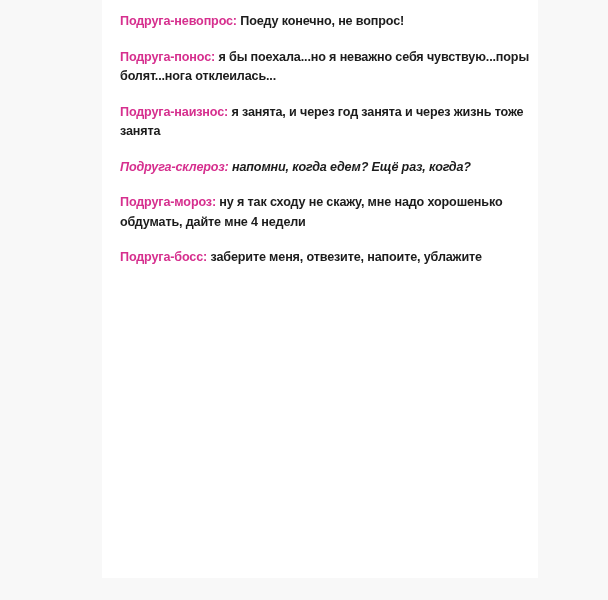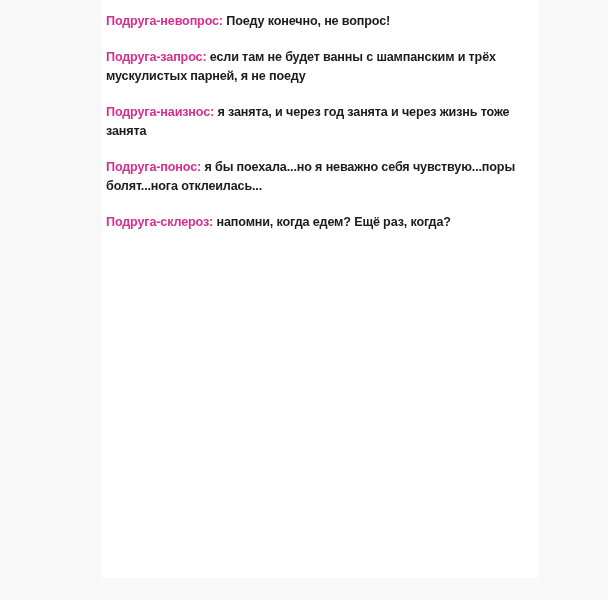--- a/index.html
+++ b/index.html
@@ -13,59 +13,64 @@
     .card {
       position: absolute;
       left: 102px;
       top: 0;
       width: 436px;
       height: 578px;
       background: #ffffff;
     }
     .entries {
       position: absolute;
-      left: 106px;
+      left: 120px;
       top: 12px;
       width: 410px;
       font-family: "Liberation Sans", sans-serif;
       font-weight: bold;
       font-size: 12.6px;
       line-height: 19.5px;
       color: #1c1c1c;
       letter-spacing: -0.15px;
     }
     .entry {
       margin: 0 0 16px 0;
     }
     .entry.single {
       margin-bottom: 16px;
+      font-style: italic;
     }
     .label {
       color: #d62f8e;
     }
   </style>
 </head>
 <body>
 
 <div class="card"></div>
 
 <div class="entries">
   <p class="entry">
     <span class="label">Подруга-невопрос</span><span class="label">:</span>
     <span>Поеду конечно, не вопрос!</span>
   </p>
   <p class="entry">
-    <span class="label">Подруга-запрос</span><span class="label">:</span>
-    <span>если там не будет ванны с шампанским и трёх мускулистых парней, я не поеду</span>
+    <span class="label">Подруга-понос</span><span class="label">:</span>
+    <span>я бы поехала...но я неважно себя чувствую...поры болят...нога отклеилась...</span>
   </p>
   <p class="entry">
     <span class="label">Подруга-наизнос</span><span class="label">:</span>
     <span>я занята, и через год занята и через жизнь тоже занята</span>
   </p>
-  <p class="entry">
-    <span class="label">Подруга-понос</span><span class="label">:</span>
-    <span>я бы поехала...но я неважно себя чувствую...поры болят...нога отклеилась...</span>
-  </p>
   <p class="entry single">
     <span class="label">Подруга-склероз</span><span class="label">:</span>
     <span>напомни, когда едем? Ещё раз, когда?</span>
   </p>
+  <p class="entry">
+    <span class="label">Подруга-мороз</span><span class="label">:</span>
+    <span>ну я так сходу не скажу, мне надо хорошенько обдумать, дайте мне 4 недели</span>
+  </p>
+  <p class="entry">
+    <span class="label">Подруга-босс</span><span class="label">:</span>
+    <span>заберите меня, отвезите, напоите, ублажите</span>
+  </p>
 </div>
 
 </body></html>

